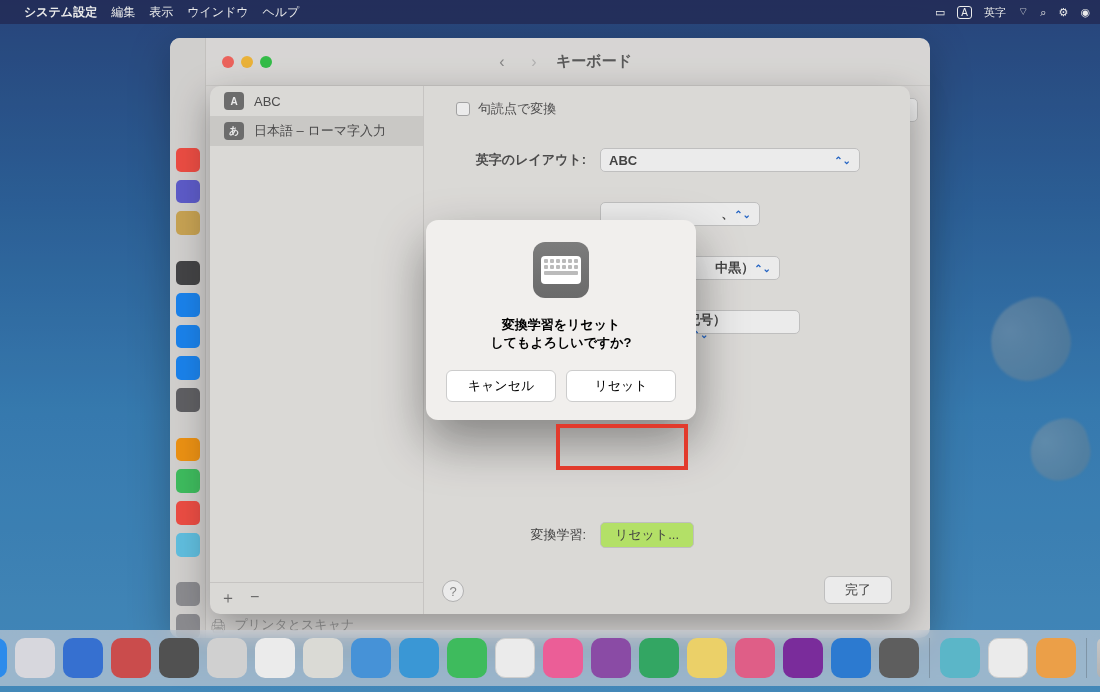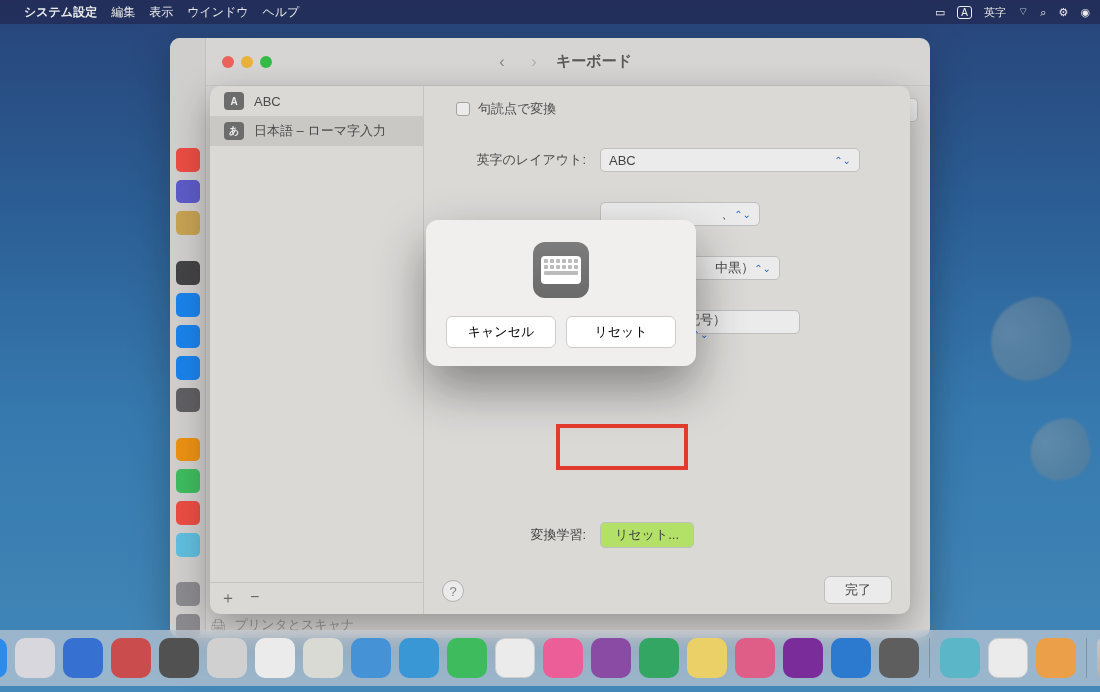--- a/index.html
+++ b/index.html
@@ -38,21 +38,21 @@
 .ime-left { width: 214px; border-right: 1px solid #d4d2cf; display: flex; flex-direction: column; }
 .ime-left-title { padding: 10px 14px 6px; font-size: 12px; color: #888; }
 .ime-list { flex: 1; }
 .ime-item { display: flex; align-items: center; gap: 10px; padding: 6px 14px; font-size: 13px; color: #444; }
 .ime-item.selected { background: #d8d6d3; }
 .ime-badge2 { width: 20px; height: 18px; border-radius: 4px; display:flex; align-items:center; justify-content:center; color:#fff; font-size:10px; font-weight:600; }
 .ime-add-remove { border-top: 1px solid #d4d2cf; padding: 5px 10px; display:flex; gap:14px; color:#666; font-size:16px; }
 .ime-right { flex: 1; padding: 8px 24px 12px 32px; font-size: 13px; color: #3a3a3a; position: relative; }
 .chk-row { display: flex; align-items: center; gap: 8px; margin: 6px 0 10px; font-size: 13px; color: #454545; }
 .chk { width: 14px; height: 14px; border: 1px solid #aaa; border-radius: 3px; background: #fff; }
-.form-row { display: flex; align-items: center; margin: 30px 0; gap: 14px; }
+.form-row { display: flex; align-items: center; margin: 30px 0; gap: 14px; font-weight: bold; }
 .form-row label { width: 130px; text-align: right; color: #444; }
 .select { flex: 1; max-width: 260px; height: 24px; background:#fff; border:1px solid #ccc; border-radius:5px; display:flex; align-items:center; justify-content:space-between; padding:0 8px; }
 .select .chev { color:#1560d0; font-size:10px; }
 .reset-row { display:flex; align-items:center; gap:14px; margin-top:28px; }
 .reset-btn { padding: 3px 14px; background:#bef264; border:1px solid #ccc; border-radius:5px; font-size:13px; }
 
 
 .dim { position:absolute; inset:0; background:rgba(120,120,120,.15); z-index:20; }
 .modal { position:absolute; left:426px; top:220px; width:270px; background:#f1efed; border-radius:12px; box-shadow: 0 22px 50px rgba(0,0,0,.4); padding: 22px 20px 18px; z-index:30; text-align:center; }
 .modal .kbd-icon { width:56px; height:56px; border-radius:12px; background: linear-gradient(#7c7c7c,#6a6a6a); margin:0 auto 18px; display:flex; align-items:center; justify-content:center; }
@@ -215,20 +215,24 @@
         <span></span>
         <span></span>
         <span></span>
         <span></span>
         <span></span>
         <span></span>
         <span></span>
         <span style="grid-column:1/7"></span>
       </div>
   </div>
+  <h3>
+    <span>変換学習をリセット</span><br>
+    <span>してもよろしいですか?</span>
+  </h3>
   <div class="btns">
     <button>キャンセル</button>
     <button>リセット</button>
   </div>
 </div>
 
 <div class="highlight-box" style="left:556px; top:424px; width:132px; height:46px;"></div>
 
 <div class="dock">
   <div class="app" style="background:#1f8fff"></div>

